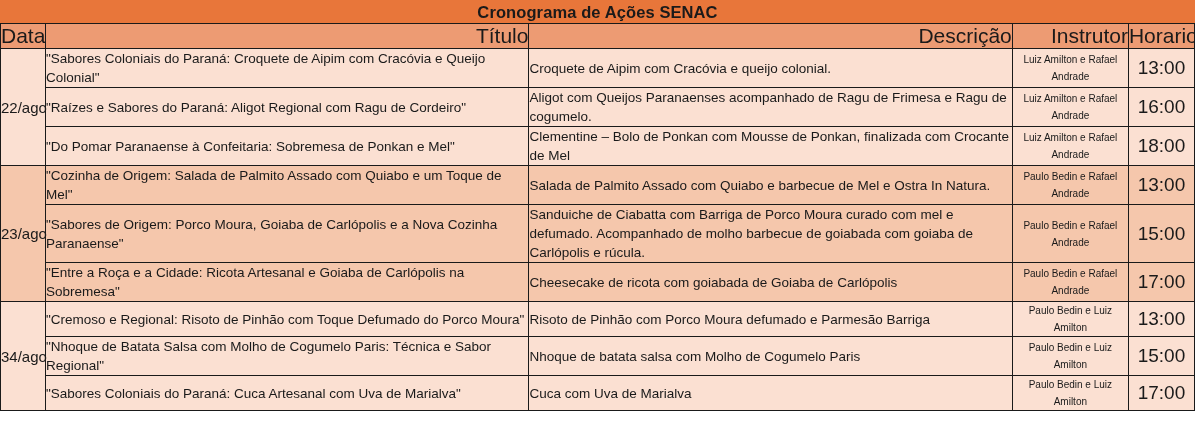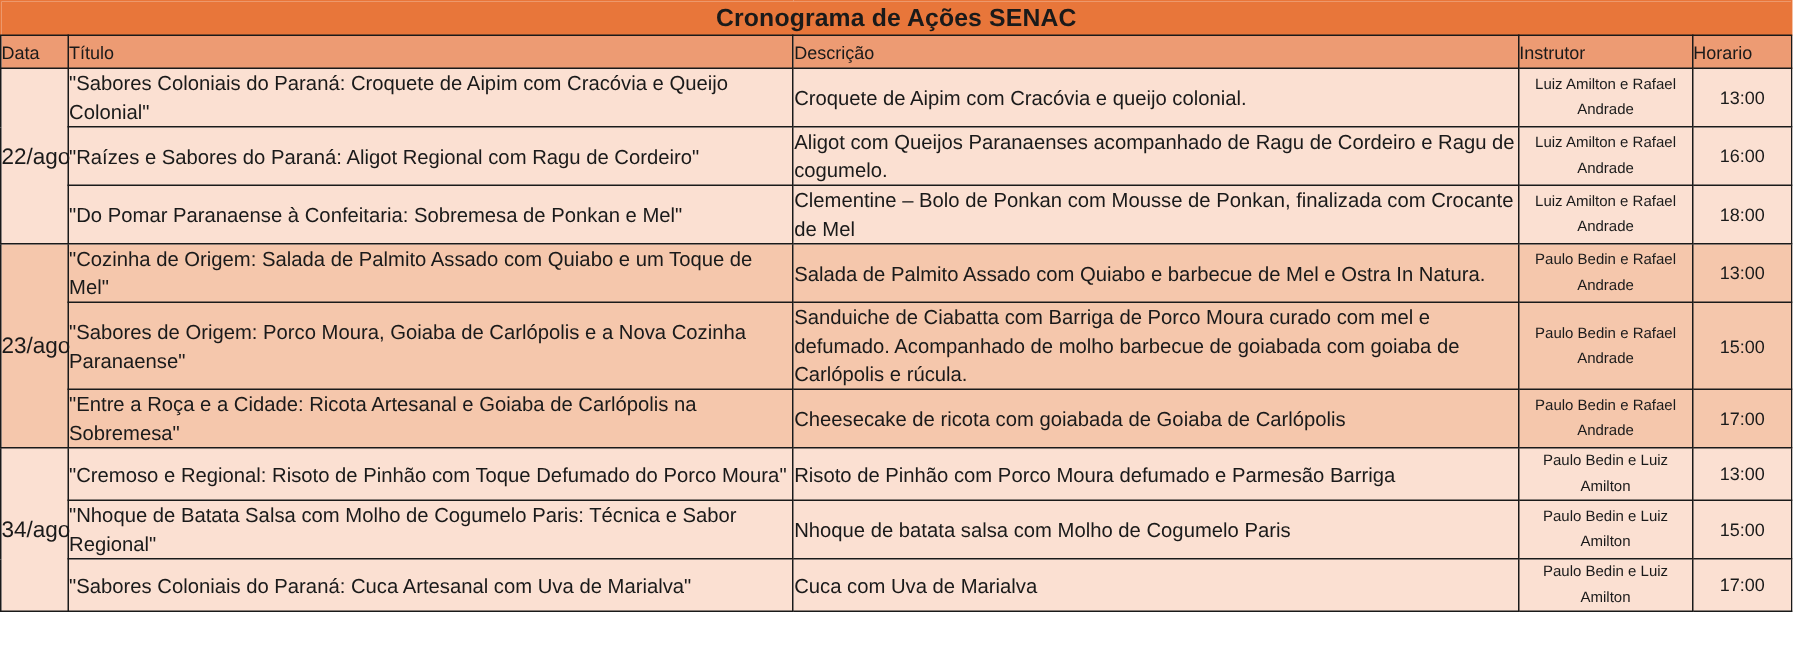--- a/index.html
+++ b/index.html
@@ -42,23 +42,23 @@
     border-right: 1px solid #E8763A;
     border-top: 1px solid #E8763A;
     border-bottom: 1px solid #1a1a1a;
     letter-spacing: .1px;
   }
 
   
   tr.head-row th {
     background: #ED9B73;
     font-weight: normal;
-    font-size: 12px;
+    font-size: 21px;
     height: 21px;
-    text-align: left;
+    text-align: right;
     vertical-align: middle;
   }
 
   
   td.c-data {
     text-align: left;
     font-size: 15px;
   }
   td.c-titulo, td.c-desc {
     font-size: 13.5px;
@@ -66,21 +66,21 @@
     line-height: 19px;
     text-align: left;
   }
   td.c-instr {
     text-align: center;
     font-size: 10px;
     line-height: 17px;
   }
   td.c-hora {
     text-align: center;
-    font-size: 12px;
+    font-size: 19px;
   }
 
   
   .shade-light td, td.shade-light { background: #FBE0D2; }
   .shade-dark  td, td.shade-dark  { background: #F5C7AC; }
 
   .it { }
 
   
   col.w-data   { width: 45px; }
@@ -115,21 +115,21 @@
 
       <tr class="shade-light">
         <td class="c-data" rowspan="3">22/ago</td>
         <td class="c-titulo">"Sabores Coloniais do Paraná: Croquete de Aipim com Cracóvia e Queijo Colonial"</td>
         <td class="c-desc">Croquete de Aipim com Cracóvia e queijo colonial.</td>
         <td class="c-instr">Luiz Amilton e Rafael Andrade</td>
         <td class="c-hora">13:00</td>
       </tr>
       <tr class="shade-light">
         <td class="c-titulo">"Raízes e Sabores do Paraná: Aligot Regional com Ragu de Cordeiro"</td>
-        <td class="c-desc">Aligot com Queijos Paranaenses acompanhado de Ragu de Cordeiro e Ragu de cogumelo.</td>
+        <td class="c-desc">Aligot com Queijos Paranaenses acompanhado de Ragu de Frimesa e Ragu de cogumelo.</td>
         <td class="c-instr">Luiz Amilton e Rafael Andrade</td>
         <td class="c-hora">16:00</td>
       </tr>
       <tr class="shade-light">
         <td class="c-titulo">"Do Pomar Paranaense à Confeitaria: Sobremesa de Ponkan e Mel"</td>
         <td class="c-desc">Clementine – Bolo de Ponkan com Mousse de Ponkan, finalizada com Crocante de Mel</td>
         <td class="c-instr">Luiz Amilton e Rafael Andrade</td>
         <td class="c-hora">18:00</td>
       </tr>
 

